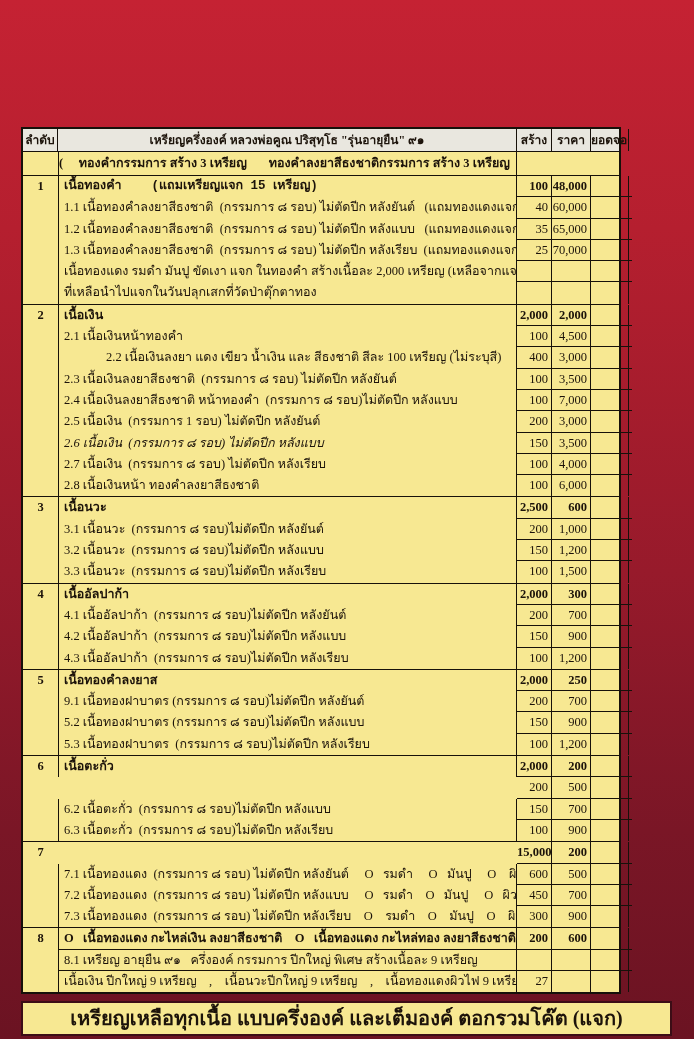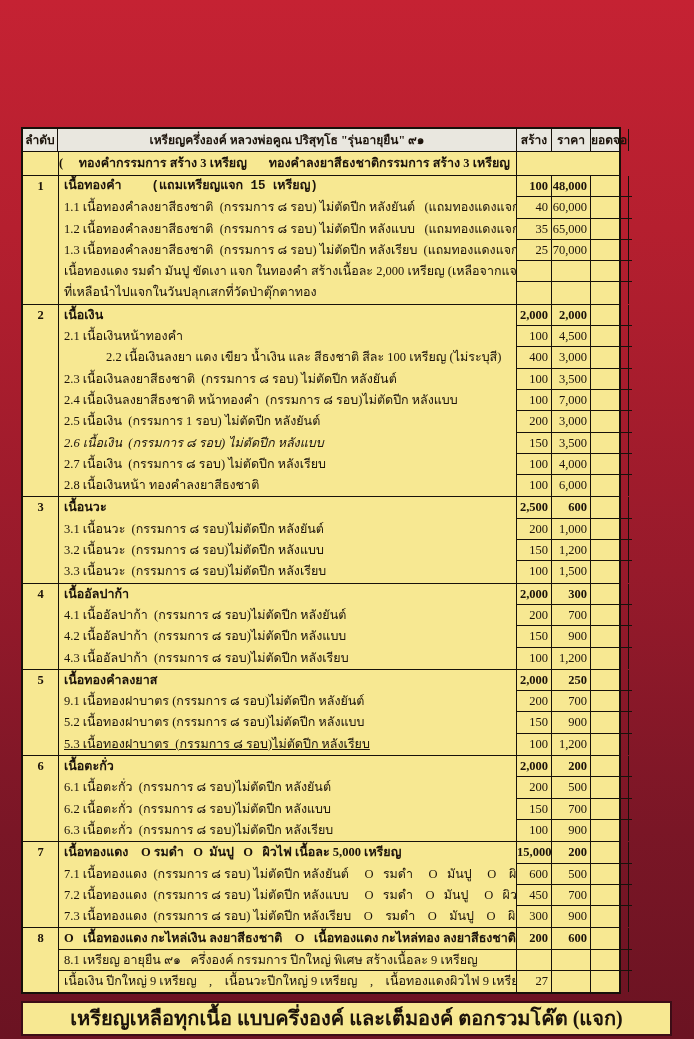--- a/index.html
+++ b/index.html
@@ -212,52 +212,50 @@
           <div class="cell desc-cell" style="grid-area: 2 / 2;">9.1 เนื้อทองฝาบาตร (กรรมการ ๘ รอบ)ไม่ตัดปีก หลังยันต์</div>
           <div class="cell num-cell" style="grid-area: 2 / 3;">200</div>
           <div class="cell num-cell" style="grid-area: 2 / 4;">700</div>
           <div class="cell num-cell" style="grid-area: 2 / 5;"></div>
           <div class="cell num-cell col-last" style="grid-area: 2 / 6;"></div>
           <div class="cell desc-cell" style="grid-area: 3 / 2;">5.2 เนื้อทองฝาบาตร (กรรมการ ๘ รอบ)ไม่ตัดปีก หลังแบบ</div>
           <div class="cell num-cell" style="grid-area: 3 / 3;">150</div>
           <div class="cell num-cell" style="grid-area: 3 / 4;">900</div>
           <div class="cell num-cell" style="grid-area: 3 / 5;"></div>
           <div class="cell num-cell col-last" style="grid-area: 3 / 6;"></div>
-          <div class="cell desc-cell row-last" style="grid-area: 4 / 2; text-decoration: underline;">5.3 เนื้อทองฝาบาตร  (กรรมการ ๘ รอบ)ไม่ตัดปีก หลังเรียบ</div>
+          <div class="cell desc-cell row-last" style="grid-area: 4 / 2;">5.3 เนื้อทองฝาบาตร  (กรรมการ ๘ รอบ)ไม่ตัดปีก หลังเรียบ</div>
           <div class="cell num-cell row-last" style="grid-area: 4 / 3;">100</div>
           <div class="cell num-cell row-last" style="grid-area: 4 / 4;">1,200</div>
           <div class="cell num-cell row-last" style="grid-area: 4 / 5;"></div>
           <div class="cell num-cell col-last row-last" style="grid-area: 4 / 6;"></div>
         </div>
         <div class="section" style="grid-template-rows: repeat(4, 21.3px);">
           <div class="cell no-cell" style="grid-area: 1 / 1 / span 4;">6</div>
           <div class="cell desc-cell bold" style="grid-area: 1 / 2;">เนื้อตะกั่ว</div>
           <div class="cell num-cell bold" style="grid-area: 1 / 3;">2,000</div>
           <div class="cell num-cell bold" style="grid-area: 1 / 4;">200</div>
           <div class="cell num-cell bold" style="grid-area: 1 / 5;"></div>
           <div class="cell num-cell col-last bold" style="grid-area: 1 / 6;"></div>
-          <div class="cell desc-cell" style="grid-area: 2 / 2;">6.1 เนื้อตะกั่ว  (กรรมการ ๘ รอบ)ไม่ตัดปีก หลังยันต์</div>
           <div class="cell num-cell" style="grid-area: 2 / 3;">200</div>
           <div class="cell num-cell" style="grid-area: 2 / 4;">500</div>
           <div class="cell num-cell" style="grid-area: 2 / 5;"></div>
           <div class="cell num-cell col-last" style="grid-area: 2 / 6;"></div>
           <div class="cell desc-cell" style="grid-area: 3 / 2;">6.2 เนื้อตะกั่ว  (กรรมการ ๘ รอบ)ไม่ตัดปีก หลังแบบ</div>
           <div class="cell num-cell" style="grid-area: 3 / 3;">150</div>
           <div class="cell num-cell" style="grid-area: 3 / 4;">700</div>
           <div class="cell num-cell" style="grid-area: 3 / 5;"></div>
           <div class="cell num-cell col-last" style="grid-area: 3 / 6;"></div>
           <div class="cell desc-cell row-last" style="grid-area: 4 / 2;">6.3 เนื้อตะกั่ว  (กรรมการ ๘ รอบ)ไม่ตัดปีก หลังเรียบ</div>
           <div class="cell num-cell row-last" style="grid-area: 4 / 3;">100</div>
           <div class="cell num-cell row-last" style="grid-area: 4 / 4;">900</div>
           <div class="cell num-cell row-last" style="grid-area: 4 / 5;"></div>
           <div class="cell num-cell col-last row-last" style="grid-area: 4 / 6;"></div>
         </div>
         <div class="section" style="grid-template-rows: repeat(4, 21.3px);">
           <div class="cell no-cell" style="grid-area: 1 / 1 / span 4;">7</div>
-          <div class="cell desc-cell bold" style="grid-area: 1 / 2;">เนื้อทองแดง    O รมดำ   O  มันปู   O   ผิวไฟ เนื้อละ 5,000 เหรียญ</div>
           <div class="cell num-cell bold" style="grid-area: 1 / 3;">15,000</div>
           <div class="cell num-cell bold" style="grid-area: 1 / 4;">200</div>
           <div class="cell num-cell bold" style="grid-area: 1 / 5;"></div>
           <div class="cell num-cell col-last bold" style="grid-area: 1 / 6;"></div>
           <div class="cell desc-cell" style="grid-area: 2 / 2;">7.1 เนื้อทองแดง  (กรรมการ ๘ รอบ) ไม่ตัดปีก หลังยันต์     O   รมดำ     O   มันปู     O    ผิวไฟ เนื้อละ 200 เหรียญ</div>
           <div class="cell num-cell" style="grid-area: 2 / 3;">600</div>
           <div class="cell num-cell" style="grid-area: 2 / 4;">500</div>
           <div class="cell num-cell" style="grid-area: 2 / 5;"></div>
           <div class="cell num-cell col-last" style="grid-area: 2 / 6;"></div>
           <div class="cell desc-cell" style="grid-area: 3 / 2;">7.2 เนื้อทองแดง  (กรรมการ ๘ รอบ) ไม่ตัดปีก หลังแบบ     O   รมดำ    O   มันปู     O   ผิวไฟ  เนื้อละ 150 เหรียญ</div>

